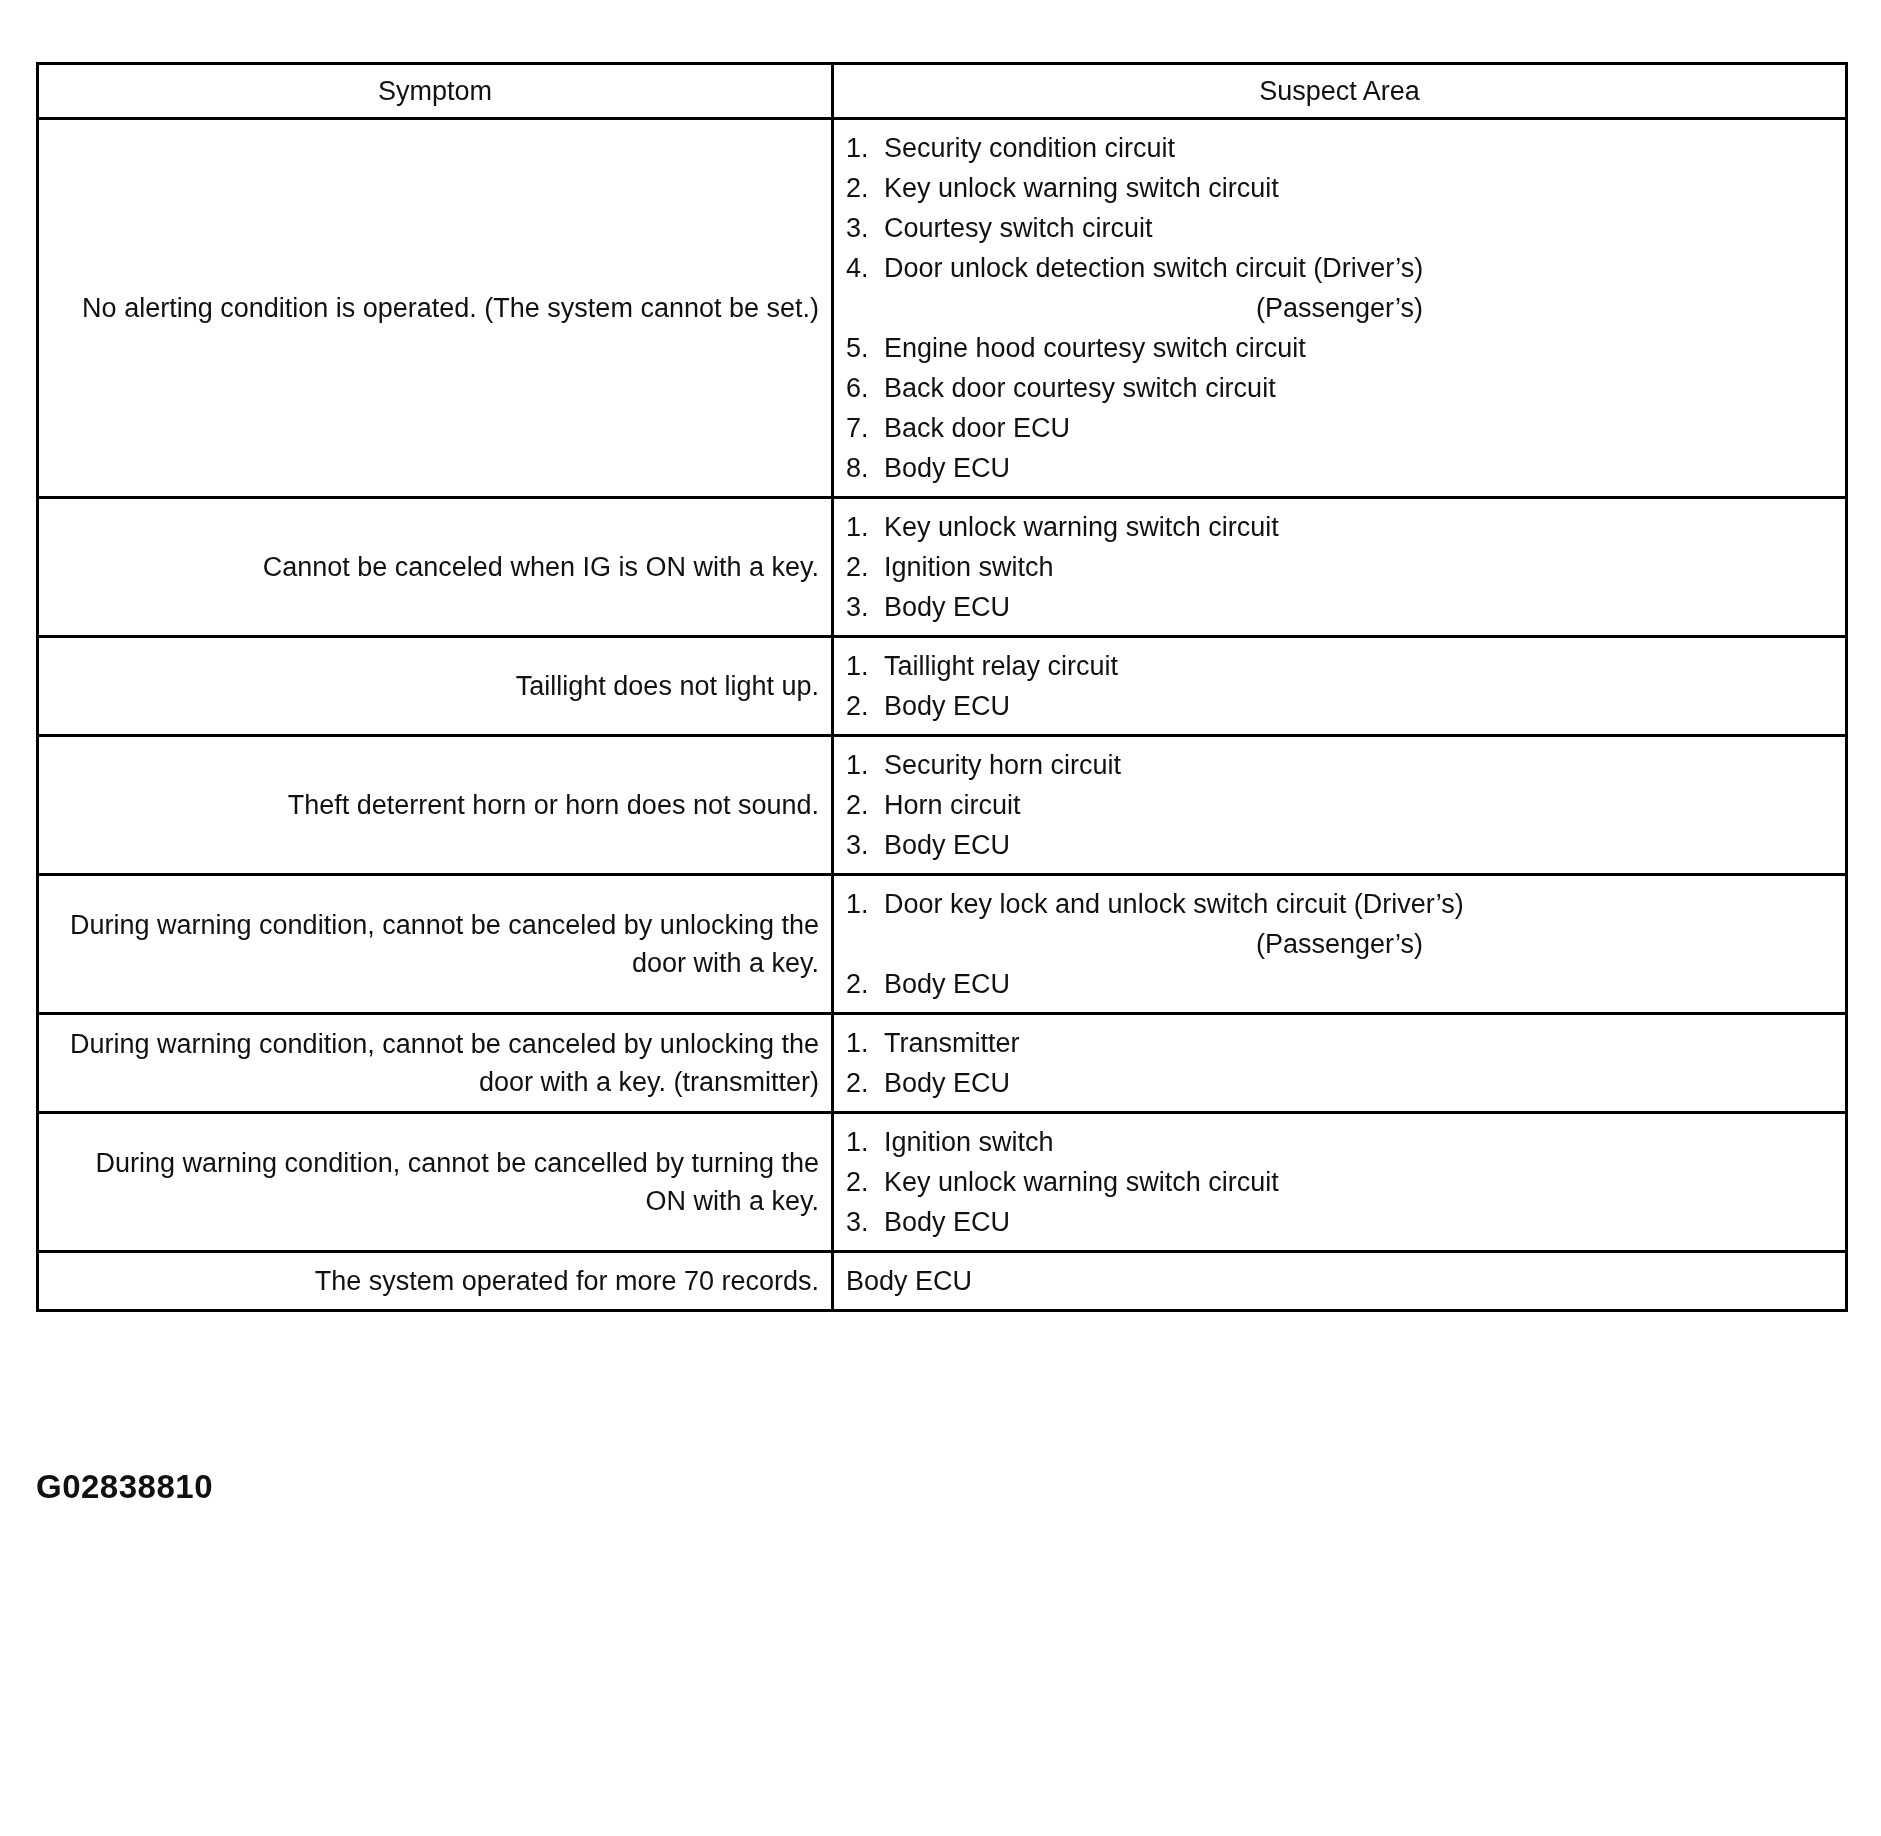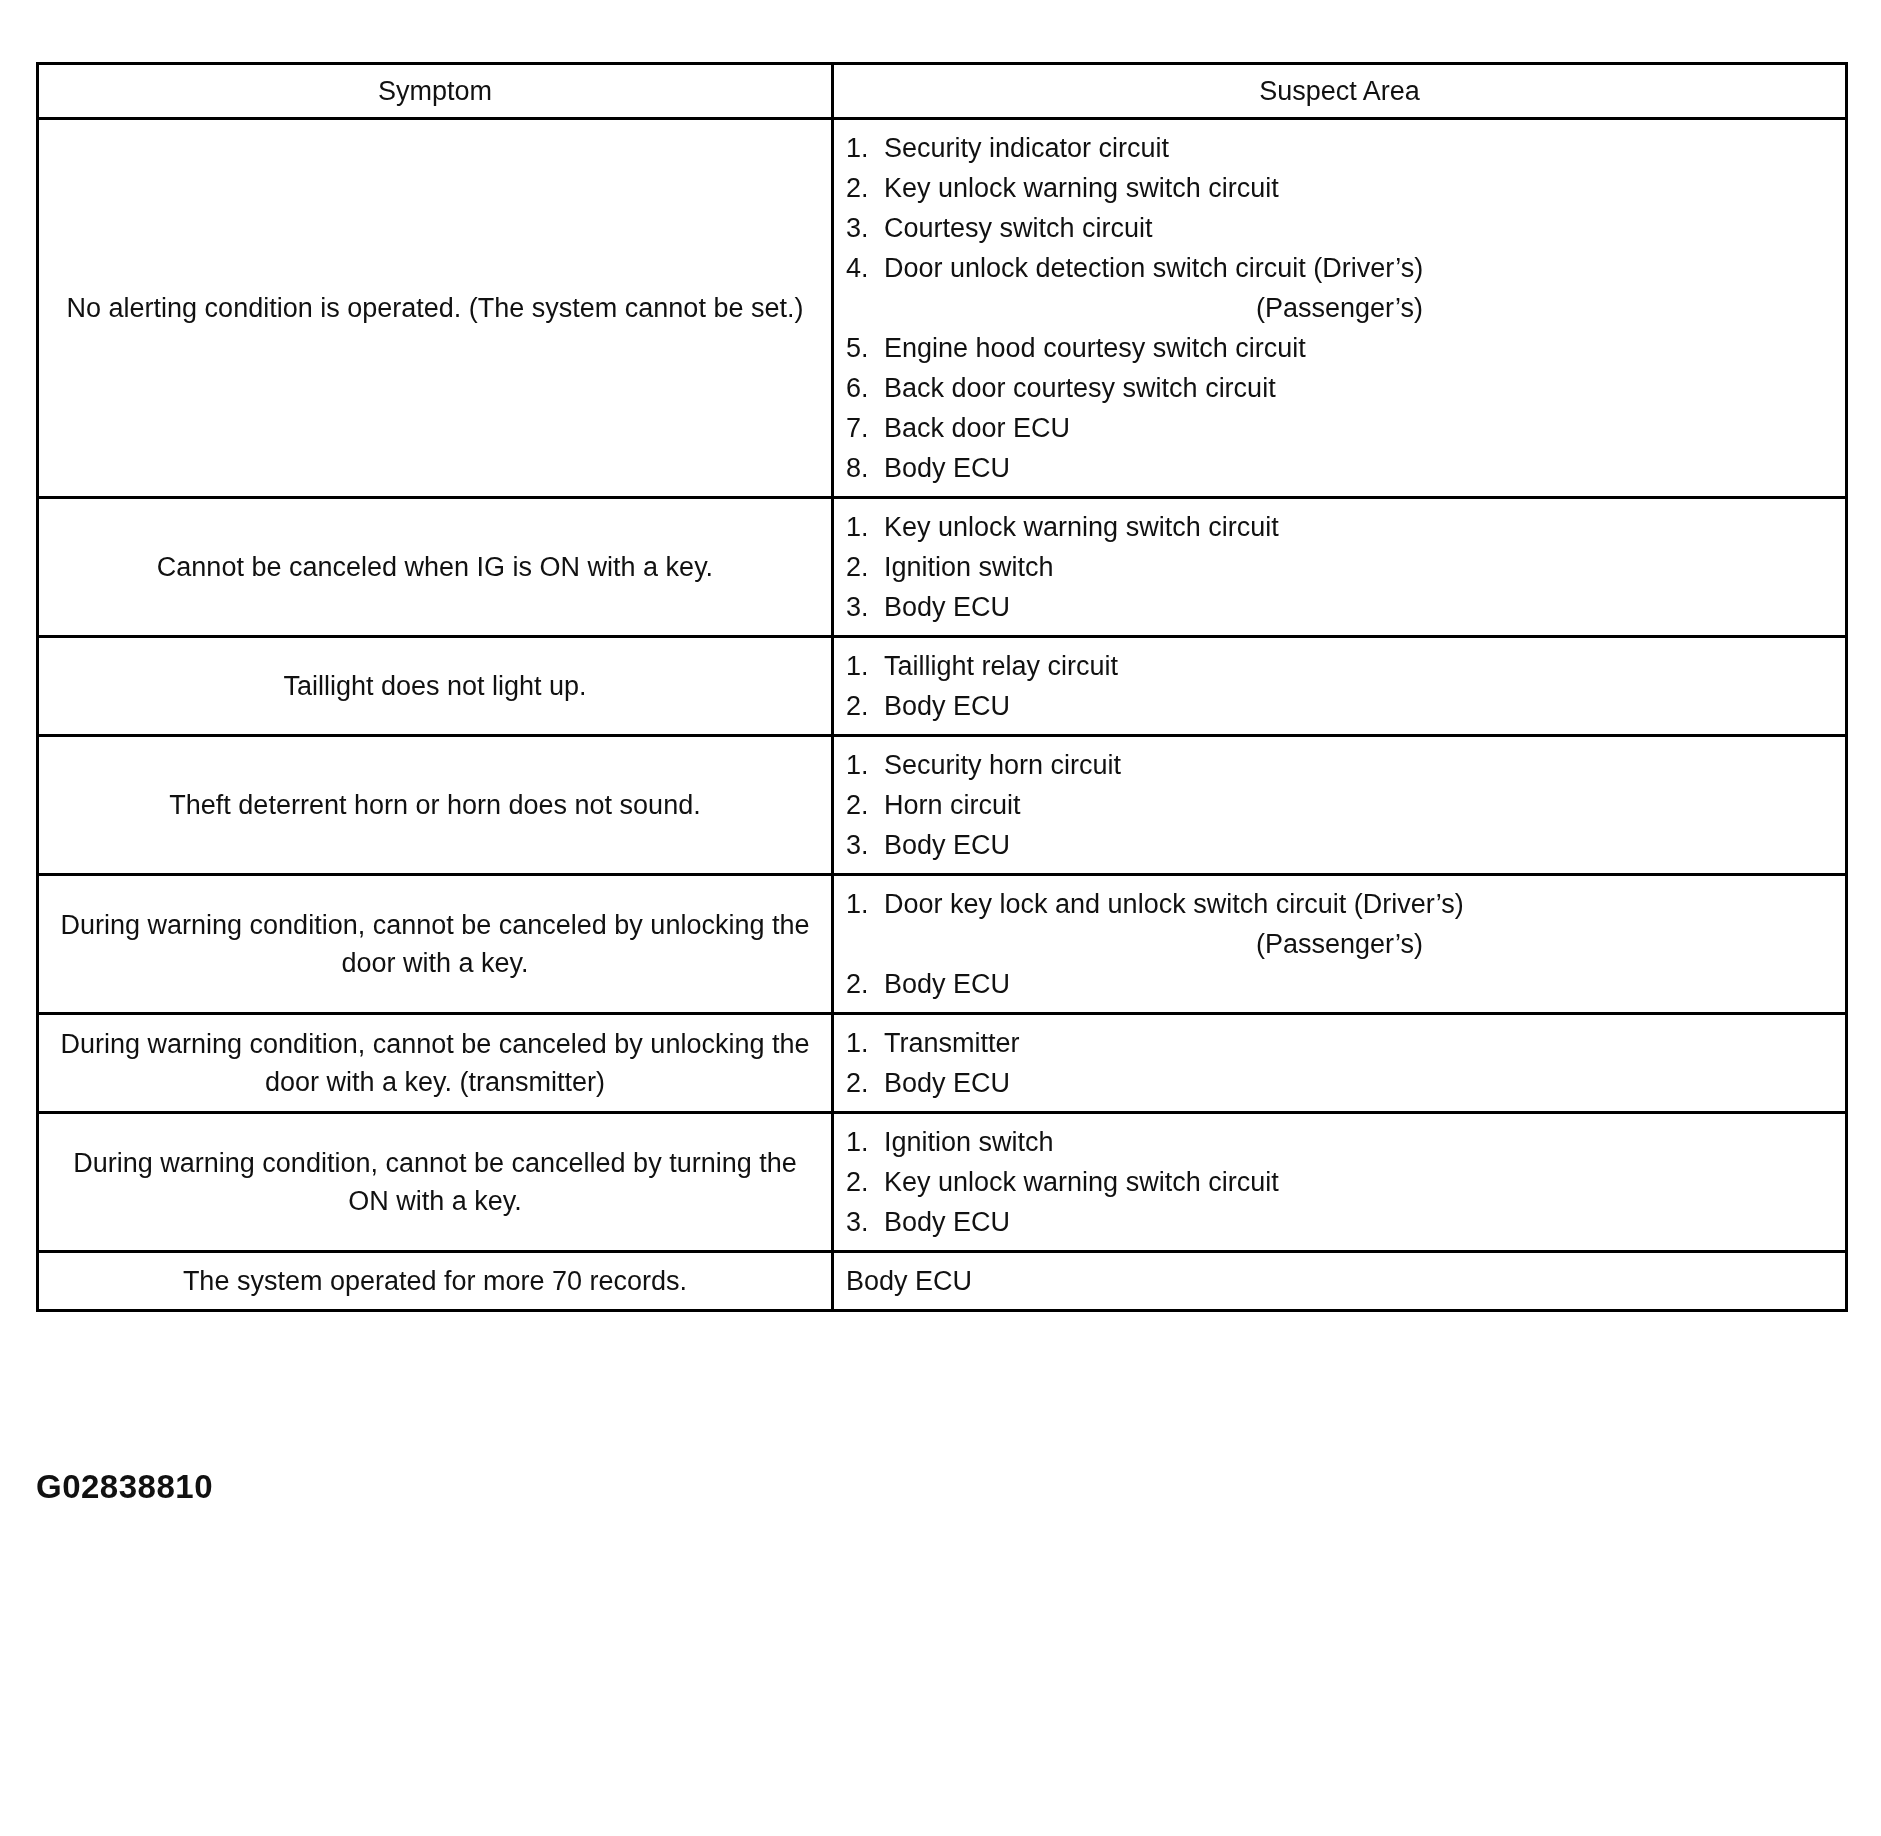--- a/index.html
+++ b/index.html
@@ -35,21 +35,21 @@
     vertical-align: middle;
     box-sizing: border-box;
   }
   table.symptom-table th {
     font-weight: normal;
     text-align: center;
     padding: 6px 10px;
   }
   td.symptom-cell {
     padding: 8px 12px;
-    text-align: center;
+    text-align: right;
     line-height: 38px;
     margin-top: 28px;
   }
   td.suspect-cell {
     padding: 8px 12px 8px 12px;
   }
   .suspect-list {
     display: block;
   }
   .suspect-line {
@@ -92,21 +92,21 @@
         <th>Suspect Area</th>
       </tr>
     </thead>
     <tbody id="table-body">
   <tr>
     <td class="symptom-cell">No alerting condition is operated. (The system cannot be set.)</td>
     <td class="suspect-cell">
       <div class="suspect-list">
               <div class="suspect-line">
                 <span class="num">1.</span>
-                <span class="txt">Security indicator circuit</span>
+                <span class="txt">Security condition circuit</span>
               </div>
               <div class="suspect-line">
                 <span class="num">2.</span>
                 <span class="txt">Key unlock warning switch circuit</span>
               </div>
               <div class="suspect-line">
                 <span class="num">3.</span>
                 <span class="txt">Courtesy switch circuit</span>
               </div>
               <div class="suspect-line">

